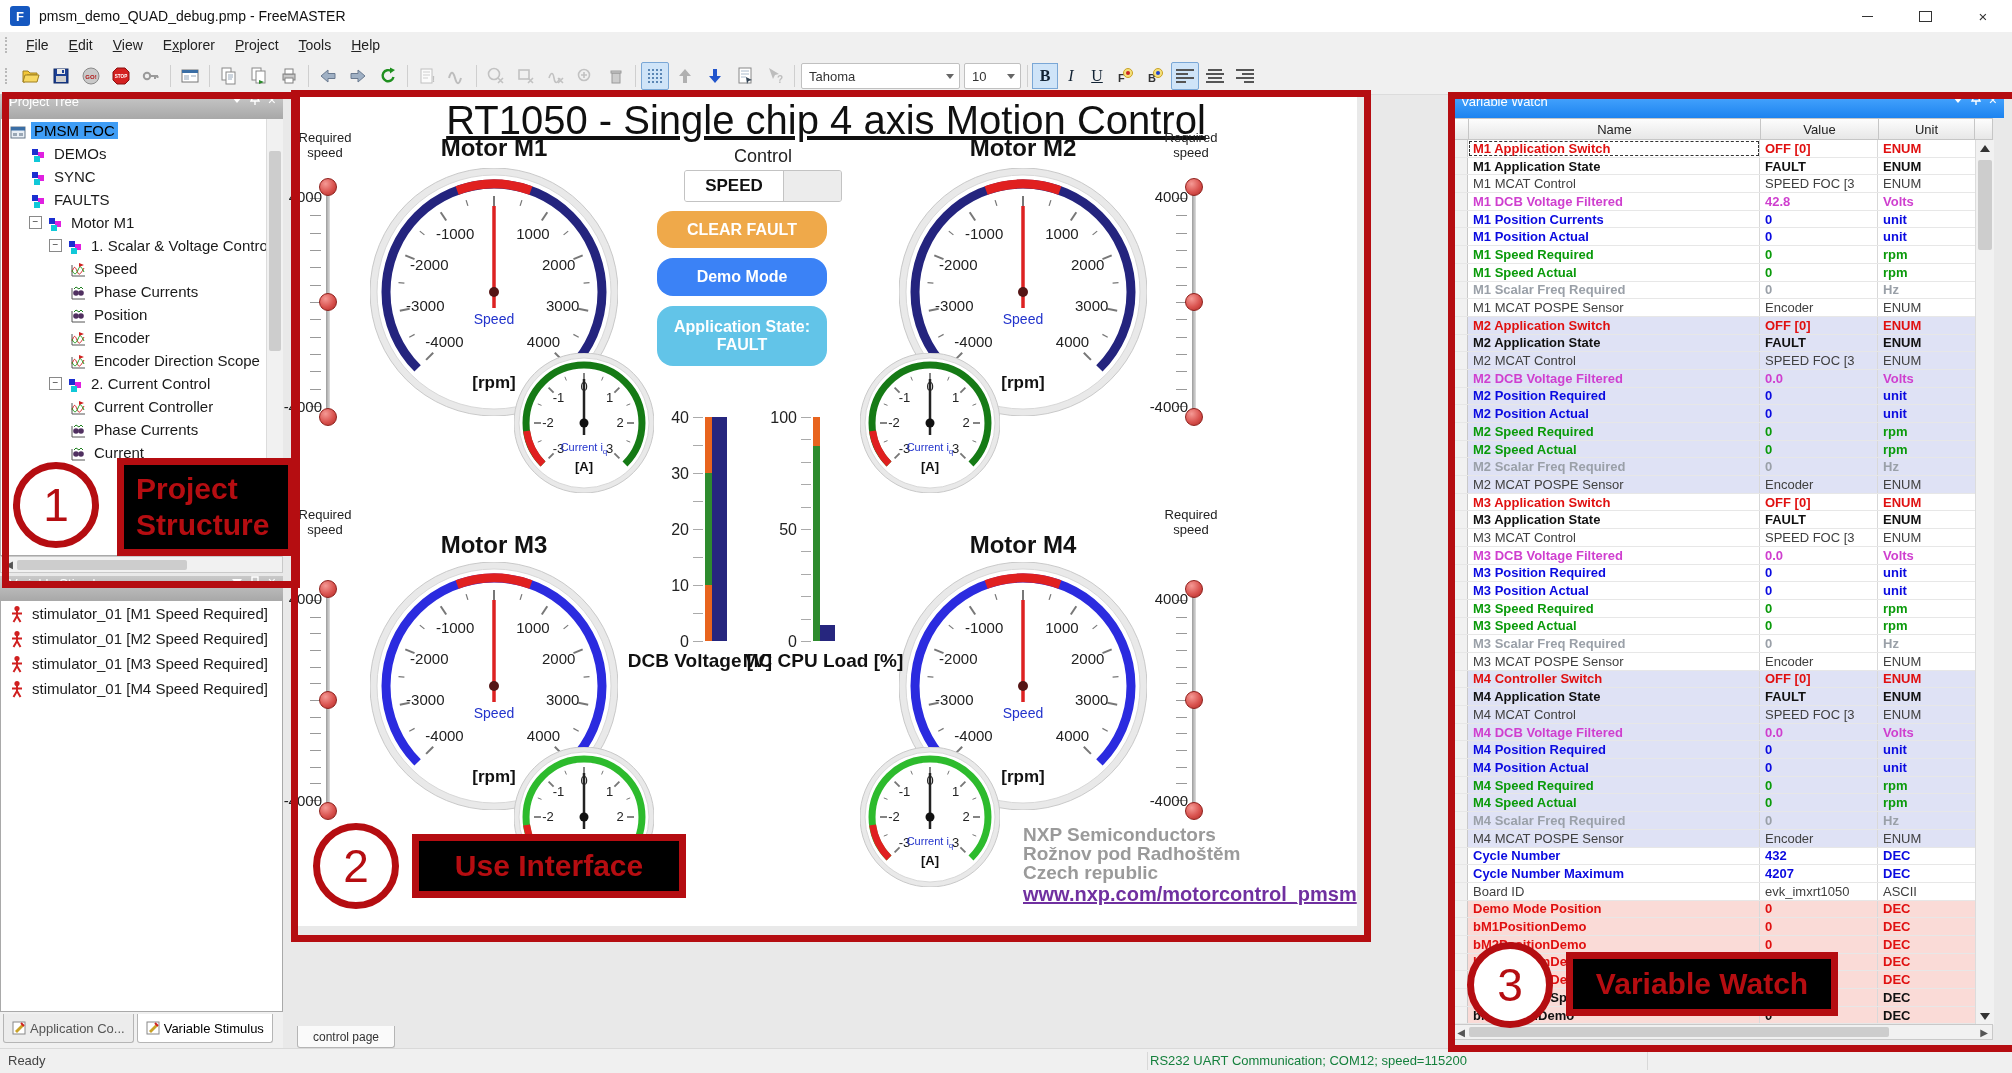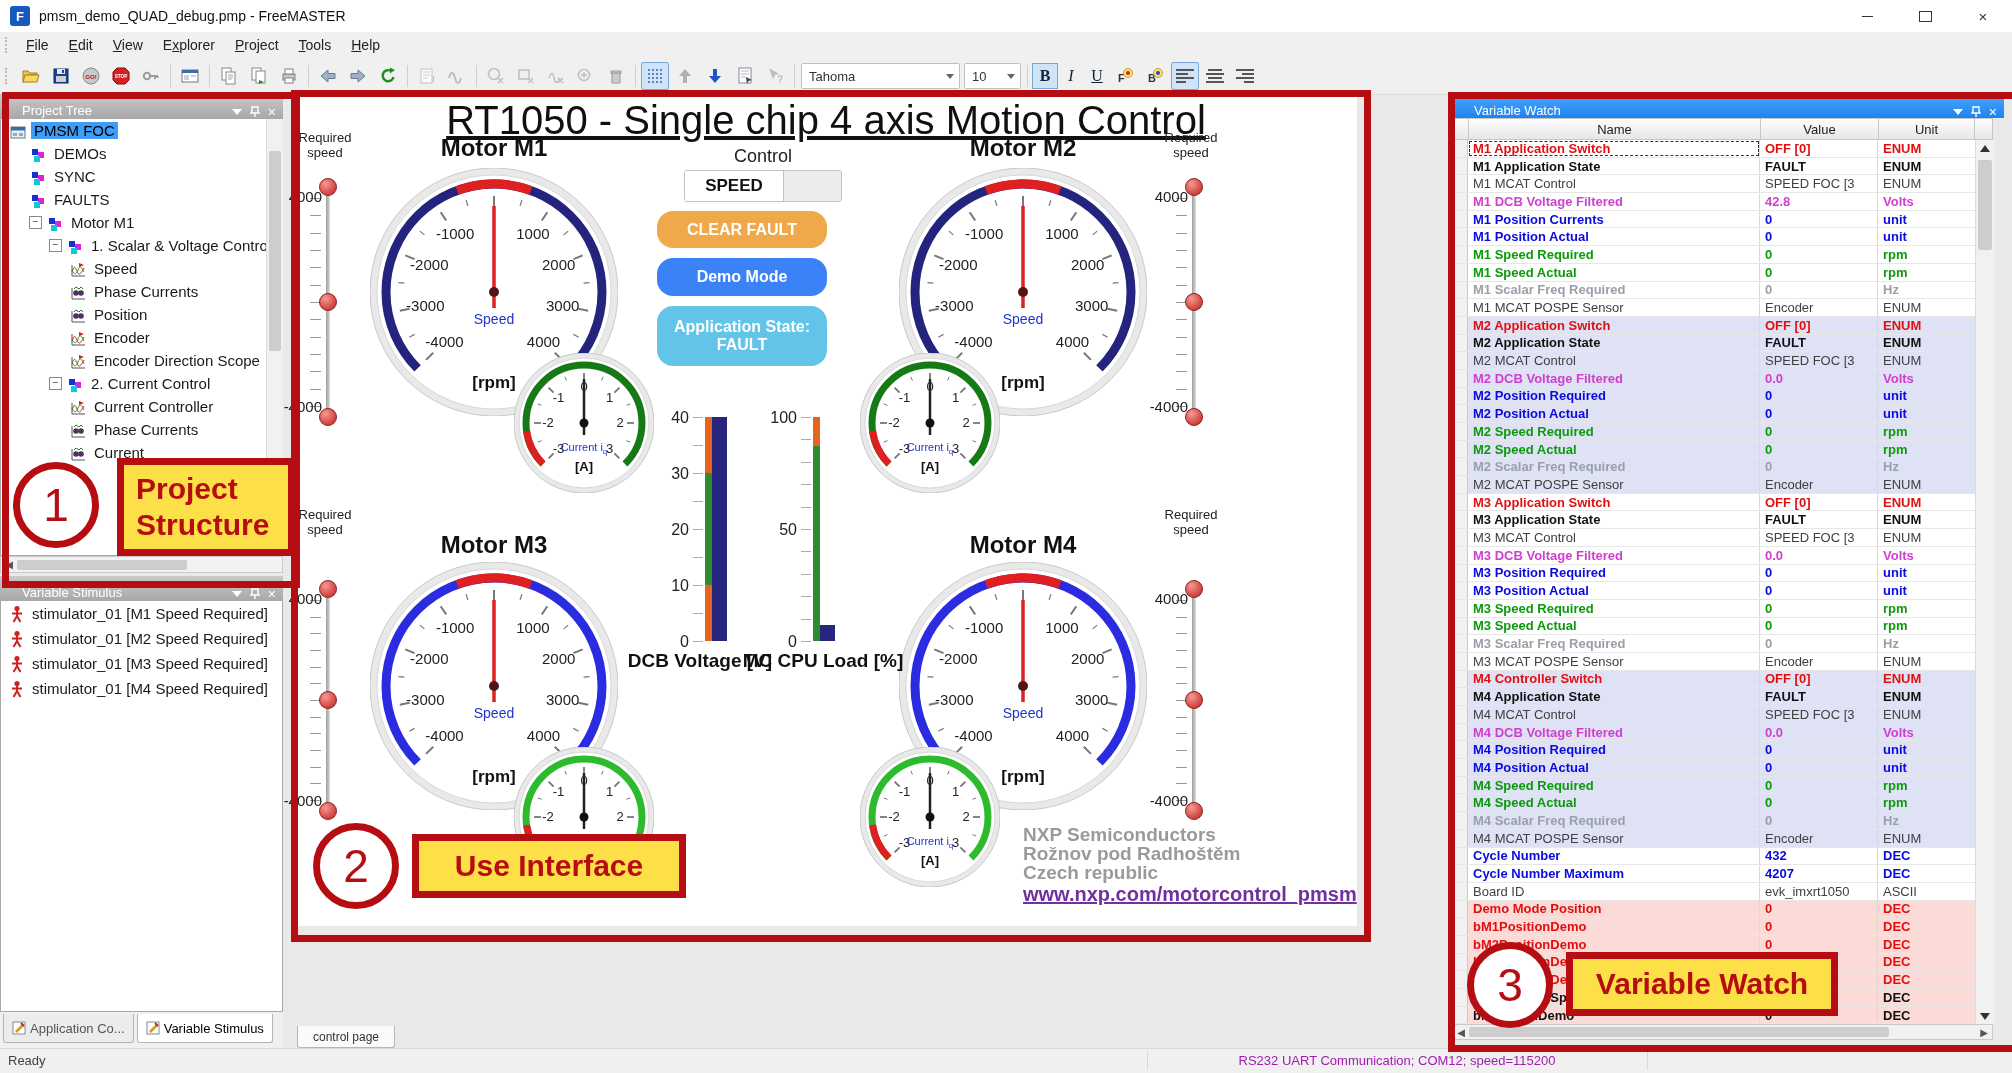--- a/index.html
+++ b/index.html
@@ -31,21 +31,21 @@
     font-size:13px;color:#333;padding-left:7px;margin:0 2px;border-radius:2px;}
   .combo .arr{margin-left:auto;margin-right:5px;width:0;height:0;border-left:4px solid transparent;
     border-right:4px solid transparent;border-top:5px solid #666;}
   .fmt{font-family:"Liberation Serif",serif;font-size:16px;color:#123;width:24px;height:24px;
     display:flex;align-items:center;justify-content:center;border:1px solid transparent;}
   .fmt.sel{border:1px solid #7aa7d6;background:#cfe4f8;}
   .alignlines{display:flex;flex-direction:column;gap:2px;}
   .alignlines span{display:block;height:2px;background:#555;}
   
   .panel-hdr{position:absolute;height:24px;background:linear-gradient(#c9c9c9,#a9a9a9);
-    color:#fff;font-size:13px;display:flex;align-items:flex-end;padding-left:22px;box-sizing:border-box;}
+    color:#fff;font-size:13px;display:flex;align-items:flex-start;padding-left:9px;box-sizing:border-box;}
   .panel-hdr.blue{background:linear-gradient(#4aa7ff,#1d83ef);}
   .hdr-icons{margin-left:auto;display:flex;align-items:center;gap:8px;padding-right:7px;}
   .chev{width:0;height:0;border-left:5px solid transparent;border-right:5px solid transparent;border-top:6px solid #fff;}
   .pinic{font-size:11px;color:#fff;}
   .xic{font-size:14px;color:#fff;line-height:10px;}
   #tree-body{position:absolute;left:0;top:118px;width:283px;height:438px;background:#fff;
     border:1px solid #a9a9a9;box-sizing:border-box;overflow:hidden;}
   .tree-row{height:23px;display:flex;align-items:center;font-size:15px;color:#1a1a1a;white-space:nowrap;}
   .expand-box{width:11px;height:11px;border:1px solid #898989;background:#fff;color:#333;
     font-size:10px;line-height:9px;text-align:center;margin-right:4px;flex:none;}
@@ -64,21 +64,21 @@
   
   #side-tabs{position:absolute;left:0;top:1012px;width:283px;height:36px;background:#f0f0f0;display:flex;padding-top:2px;box-sizing:border-box;}
   .side-tab{height:28px;display:flex;align-items:center;font-size:13px;padding:0 8px;margin-left:3px;
     border:1px solid #b5b5b5;border-top:none;border-radius:0 0 3px 3px;color:#555;background:#ececec;}
   .side-tab.active{background:#fff;color:#000;}
   .side-tab svg{margin-right:4px;}
   
   #statusbar{position:absolute;left:0;top:1048px;width:2012px;height:25px;background:#f0f0f0;
     border-top:1px solid #d9d9d9;font-size:13px;color:#444;}
   #status-left{position:absolute;left:8px;top:4px;}
-  #status-conn{position:absolute;left:1150px;top:4px;width:494px;text-align:center;color:#a21caf;}
+  #status-conn{position:absolute;left:1150px;top:4px;width:494px;text-align:left;color:#15803d;}
   .ssep{position:absolute;top:3px;width:1px;height:18px;background:#d8d8d8;}
   
   #page{position:absolute;left:295px;top:94px;width:1062px;height:832px;background:#fff;}
   #page-title{position:absolute;left:0;top:4px;width:100%;text-align:center;font-size:40px;color:#101010;
     text-decoration:underline;}
   .motor-title{position:absolute;width:300px;text-align:center;font-size:24px;font-weight:bold;color:#111;}
   .ctl-head{position:absolute;left:368px;top:52px;width:200px;text-align:center;font-size:18px;color:#222;}
   #mode-toggle{position:absolute;left:389px;top:76px;width:156px;height:30px;border:1px solid #c3c3c3;
     border-radius:3px;background:#eee;display:flex;overflow:hidden;}
   #mode-left{width:98px;background:#fff;border-right:1px solid #c3c3c3;display:flex;align-items:center;
@@ -128,21 +128,21 @@
   .st-blue{color:#0a0ae0;font-weight:bold;}
   .st-green{color:#0a9a0a;font-weight:bold;}
   .st-gray{color:#9aa0a8;font-weight:bold;}
   .bg-lav{background:#dfe2f5;}
   .bg-pink{background:#fadbd7;}
   
   .ann-outline{position:absolute;border:7px solid #b50d11;pointer-events:none;}
   .ann-circle{position:absolute;width:86px;height:86px;border-radius:50%;background:#fff;
     border:7px solid #b50d11;box-sizing:border-box;color:#b50d11;font-size:46px;
     display:flex;align-items:center;justify-content:center;}
-  .ann-box{position:absolute;background:#fde047;border:7px solid #b50d11;box-sizing:border-box;
+  .ann-box{position:absolute;background:#000000;border:7px solid #b50d11;box-sizing:border-box;
     color:#b50d11;font-size:30px;font-weight:bold;display:flex;align-items:center;justify-content:center;
     text-align:left;line-height:36px;padding:4px 12px;}
 </style>
 </head>
 <body>
 
 <div id="win">
 
   <div id="titlebar">
     <div id="appicon">F</div>

